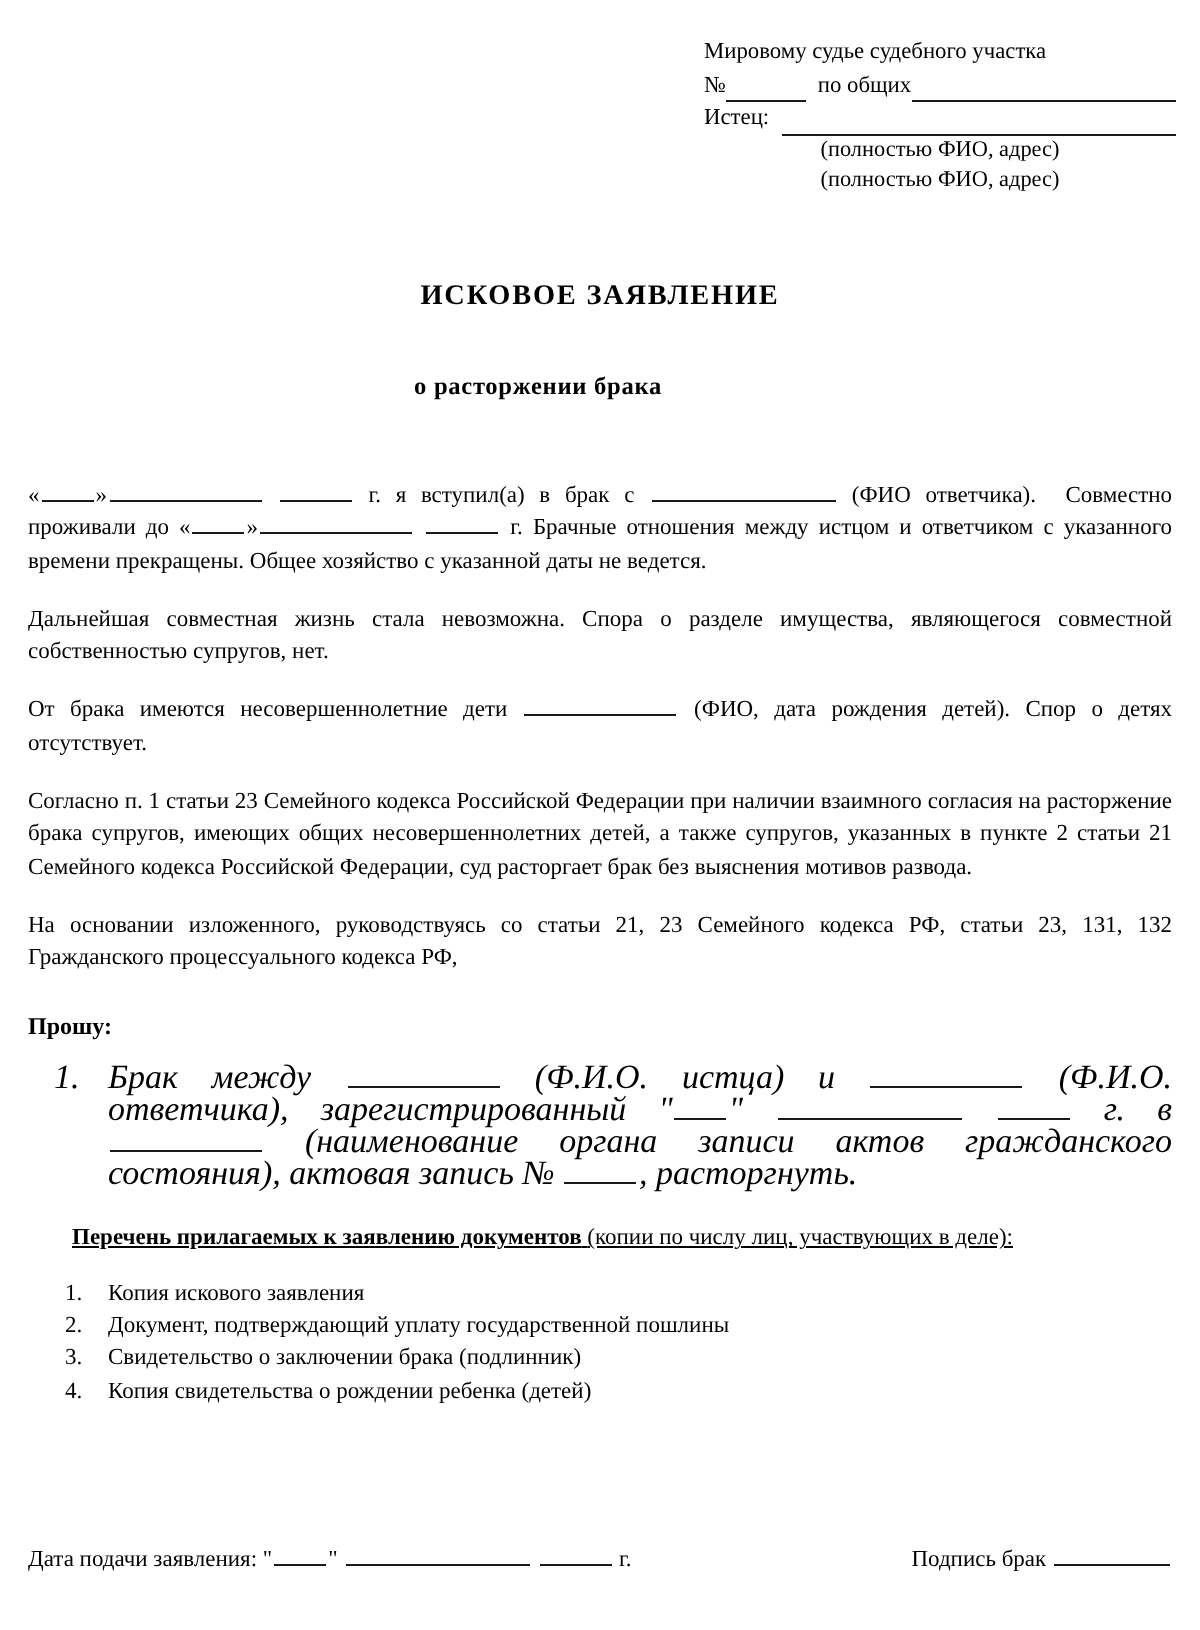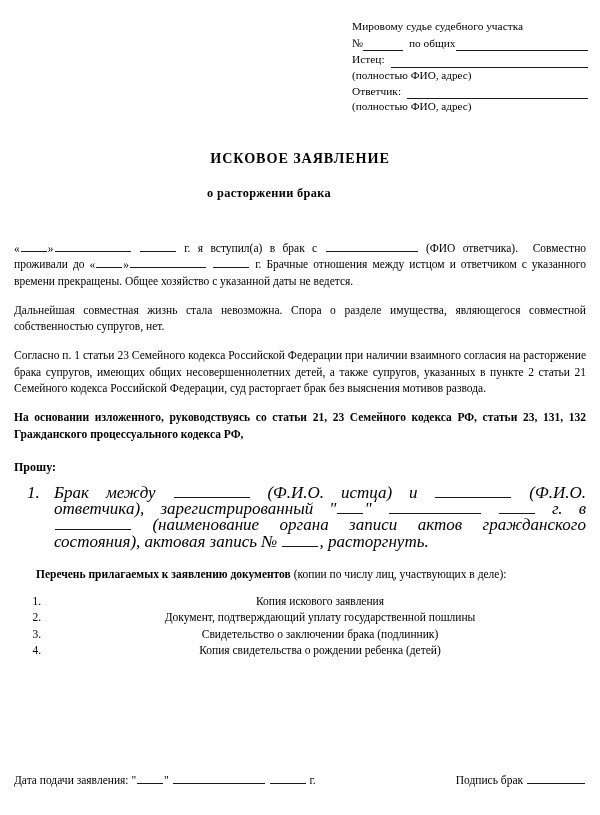--- a/index.html
+++ b/index.html
@@ -46,30 +46,30 @@
   .rule {
     display: inline-block;
     border-bottom: 1px solid #1a1a1a;
     height: 11px;
     flex: 0 0 auto;
   }
   .rule.grow { flex: 1 1 auto; }
   .rule-w40 { width: 40px; }
   .sub-note {
     display: block;
-    text-align: left;
+    text-align: center;
     font-size: 11.2px;
     line-height: 15px;
   }
 
   
   .doc-title {
     position: absolute;
     left: 0;
-    top: 150px;
+    top: 140px;
     width: 600px;
     text-align: center;
     font-weight: bold;
     font-size: 14.2px;
     letter-spacing: 0.9px;
   }
   .doc-subtitle {
     position: absolute;
     left: 0;
     top: 186px;
@@ -87,21 +87,21 @@
     top: 240px;
     width: 572px;
   }
   p.para {
     margin: 0 0 13px 0;
     text-align: justify;
     text-justify: inter-word;
     line-height: 16.3px;
     font-size: 11.5px;
   }
-  p.para.tight { margin-bottom: 12px; font-weight: bold; }
+  p.para.tight { margin-bottom: 12px; }
   .blank {
     display: inline-block;
     border-bottom: 1px solid #1a1a1a;
     height: 10px;
     vertical-align: baseline;
     margin: 0 1px;
   }
   .b-xs { width: 26px; }
   .b-sm { width: 36px; }
   .b-md { width: 58px; }
@@ -127,28 +127,28 @@
     padding-left: 10px;
     font-style: italic;
   }
 
   .attach-heading {
     margin: 16px 0 0 0;
     text-align: justify;
     line-height: 16.3px;
     font-size: 11.5px;
     text-indent: 22px;
+    text-decoration: underline;
   }
   .attach-heading b { font-weight: bold; }
 
   ol.doc-list {
     margin: 11px 0 0 0;
     padding-left: 30px;
     list-style: decimal;
-    text-align: center;
   }
   ol.doc-list > li {
     line-height: 16.4px;
     font-size: 11.5px;
     padding-left: 10px;
     white-space: nowrap;
   }
 
   
   .footer-row {
@@ -180,36 +180,33 @@
       <span class="lbl" style="padding-left:6px;">по общих</span>
       <span class="rule grow"></span>
     </div>
 
     <div class="hdr-row">
       <span class="lbl">Истец:</span>
       <span class="rule grow" style="margin-left:6px;"></span>
     </div>
     <span class="sub-note">(полностью ФИО, адрес)</span>
 
-    <div class="hdr-row">
-      <span class="lbl">Ответчик:</span>
-      <span class="rule grow" style="margin-left:6px;"></span>
-    </div>
     <span class="sub-note">(полностью ФИО, адрес)</span>
   </div>
 
   <div class="doc-title">ИСКОВОЕ ЗАЯВЛЕНИЕ</div>
   <div class="doc-subtitle">о расторжении брака</div>
 
   <div class="body-area">
 
     <p class="para"><span>«</span><span class="blank b-xs"></span><span>»</span><span class="blank b-lg"></span> <span class="blank b-sm"></span> <span>г. я вступил(а) в брак с</span> <span class="blank b-xl"></span> <span>(ФИО ответчика).</span>&nbsp; <span>Совместно проживали до «</span><span class="blank b-xs"></span><span>»</span><span class="blank b-lg"></span> <span class="blank b-sm"></span> <span>г. Брачные отношения между истцом и ответчиком с указанного времени прекращены. Общее хозяйство с указанной даты не ведется.</span></p>
 
     <p class="para">Дальнейшая совместная жизнь стала невозможна. Спора о разделе имущества, являющегося совместной собственностью супругов, нет.</p>
 
+    <p class="para"><span>От брака имеются несовершеннолетние дети</span> <span class="blank b-lg"></span> <span>(ФИО, дата рождения детей). Спор о детях отсутствует.</span></p>
 
     <p class="para">Согласно п. 1 статьи 23 Семейного кодекса Российской Федерации при наличии взаимного согласия на расторжение брака супругов, имеющих общих несовершеннолетних детей, а также супругов, указанных в пункте 2 статьи 21 Семейного кодекса Российской Федерации, суд расторгает брак без выяснения мотивов развода.</p>
 
     <p class="para tight">На основании изложенного, руководствуясь со статьи 21, 23 Семейного кодекса РФ, статьи 23, 131, 132 Гражданского процессуального кодекса РФ,</p>
 
     <div class="ask-heading">Прошу:</div>
 
     <ol class="req-list">
       <li><span>Брак между</span> <span class="blank b-lg"></span> <span>(Ф.И.О. истца) и</span> <span class="blank b-lg"></span> <span>(Ф.И.О. ответчика), зарегистрированный "</span><span class="blank b-xs"></span><span>"</span> <span class="blank b-xl"></span> <span class="blank b-sm"></span> <span>г. в</span> <span class="blank b-lg"></span> <span>(наименование органа записи актов гражданского состояния), актовая запись №</span> <span class="blank b-sm"></span><span>, расторгнуть.</span></li>
     </ol>

